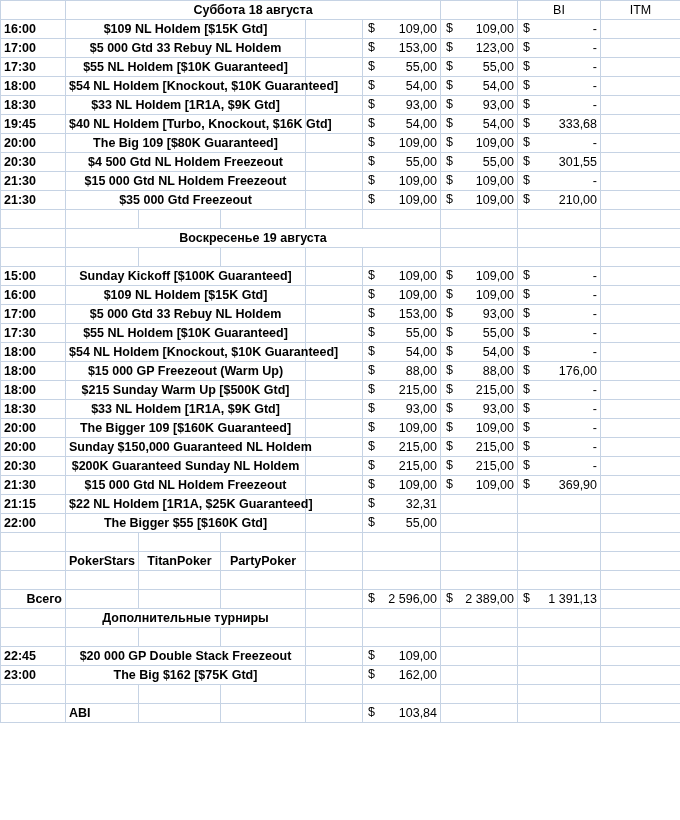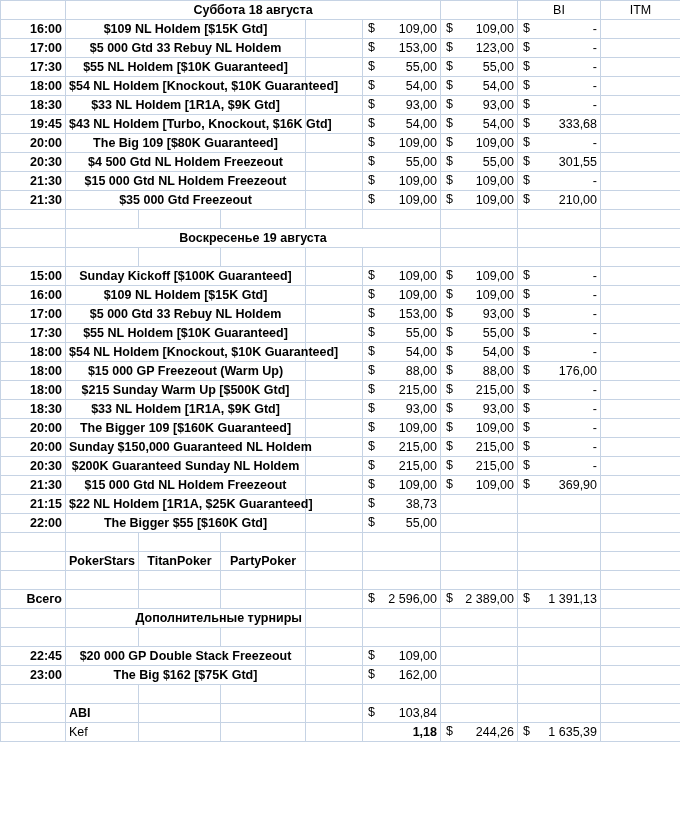--- a/index.html
+++ b/index.html
@@ -43,21 +43,21 @@
 
   .t-red   { color: #ff0000; }
   .t-green { color: #00b050; }
   .t-blue  { color: #2e75d4; }
 
   .bold { font-weight: bold; }
   .right { text-align: right; }
   .left { text-align: left; }
 
   .time {
-    text-align: right;
+    text-align: left;
     font-weight: bold;
     font-size: 12.5px;
   }
   .tname {
     font-weight: bold;
     font-size: 12.5px;
     text-align: center;
   }
   .daytitle {
     font-weight: bold;
@@ -84,21 +84,21 @@
   }
   .money .amt { }
   .legend {
     font-weight: bold;
     font-size: 12.5px;
     text-align: center;
   }
   .sectiontitle {
     font-weight: bold;
     font-size: 13px;
-    text-align: right;
+    text-align: center;
   }
 </style>
 </head>
 <body>
 
 <table class="sheet">
   <colgroup>
     <col class="c1">
       <col class="c2">
       <col class="c3">
@@ -157,21 +157,21 @@
         <td class="time t-red">18:30</td>
         <td class="tname t-red" colspan="3">$33 NL Holdem [1R1A, $9K Gtd]</td>
         <td></td>
         <td class="money"><span class="cur">$</span><span class="amt">93,00</span></td>
         <td class="money"><span class="cur">$</span><span class="amt">93,00</span></td>
         <td class="money"><span class="cur">$</span><span class="amt">-</span></td>
         <td></td>
       </tr>
       <tr>
         <td class="time t-red">19:45</td>
-        <td class="tname t-red" colspan="3">$43 NL Holdem [Turbo, Knockout, $16K Gtd]</td>
+        <td class="tname t-red" colspan="3">$40 NL Holdem [Turbo, Knockout, $16K Gtd]</td>
         <td></td>
         <td class="money"><span class="cur">$</span><span class="amt">54,00</span></td>
         <td class="money"><span class="cur">$</span><span class="amt">54,00</span></td>
         <td class="money"><span class="cur">$</span><span class="amt">333,68</span></td>
         <td></td>
       </tr>
       <tr>
         <td class="time t-red">20:00</td>
         <td class="tname t-red" colspan="3">The Big 109 [$80K Guaranteed]</td>
         <td></td>
@@ -341,21 +341,21 @@
         <td></td>
         <td class="money"><span class="cur">$</span><span class="amt">109,00</span></td>
         <td class="money"><span class="cur">$</span><span class="amt">109,00</span></td>
         <td class="money"><span class="cur">$</span><span class="amt">369,90</span></td>
         <td></td>
       </tr>
       <tr>
         <td class="time t-red">21:15</td>
         <td class="tname t-red" colspan="3">$22 NL Holdem [1R1A, $25K Guaranteed]</td>
         <td></td>
-        <td class="money"><span class="cur">$</span><span class="amt">38,73</span></td>
+        <td class="money"><span class="cur">$</span><span class="amt">32,31</span></td>
         <td class="money"></td>
         <td class="money"></td>
         <td></td>
       </tr>
       <tr>
         <td class="time t-red">22:00</td>
         <td class="tname t-red" colspan="3">The Bigger $55 [$160K Gtd]</td>
         <td></td>
         <td class="money"><span class="cur">$</span><span class="amt">55,00</span></td>
         <td class="money"></td>
@@ -457,27 +457,16 @@
       </tr>
       <tr>
         <td></td>
         <td class="left bold">ABI</td>
         <td></td>
         <td></td>
         <td></td>
         <td class="money"><span class="cur">$</span><span class="amt">103,84</span></td>
         <td></td>
         <td></td>
-        <td></td>
-      </tr>
-      <tr>
-        <td></td>
-        <td class="left">Kef</td>
-        <td></td>
-        <td></td>
-        <td></td>
-        <td class="money bold"><span class="amt">1,18</span></td>
-        <td class="money"><span class="cur">$</span><span class="amt">244,26</span></td>
-        <td class="money"><span class="cur">$</span><span class="amt">1 635,39</span></td>
         <td></td>
       </tr>
     </tbody>
 </table>
 
 </body></html>

